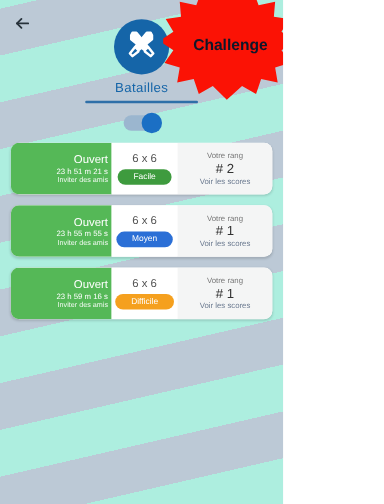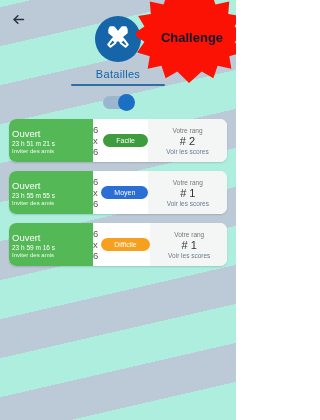--- a/index.html
+++ b/index.html
@@ -113,32 +113,32 @@
     border-radius:7px;
     overflow:hidden;
     background:#fff;
     box-shadow:0 1px 2px rgba(0,0,0,.14);
   }
   .card-status {
     flex:0 0 84px;
     background:#55B857;
     color:#fff;
     display:flex; flex-direction:column;
-    align-items:flex-start; justify-content:center;
+    align-items:flex-end; justify-content:center;
     gap:1px;
     padding:17px 3px;
   }
   .status-label { font-size:9.5px; }
   .status-timer { font-size:6.5px; }
   .status-invite { font-size:6px; opacity:.92; }
 
   .card-mid {
     flex:1 1 auto;
     background:#fff;
-    display:flex; flex-direction:row;
+    display:flex; flex-direction:column;
     align-items:center; justify-content:center;
     gap:3px;
   }
   .mid-size { font-size:9.5px; color:#555; }
   .difficulty-pill {
     font-size:7px;
     color:#fff;
     padding:3px 13px;
     border-radius:10px;
     cursor:pointer;

